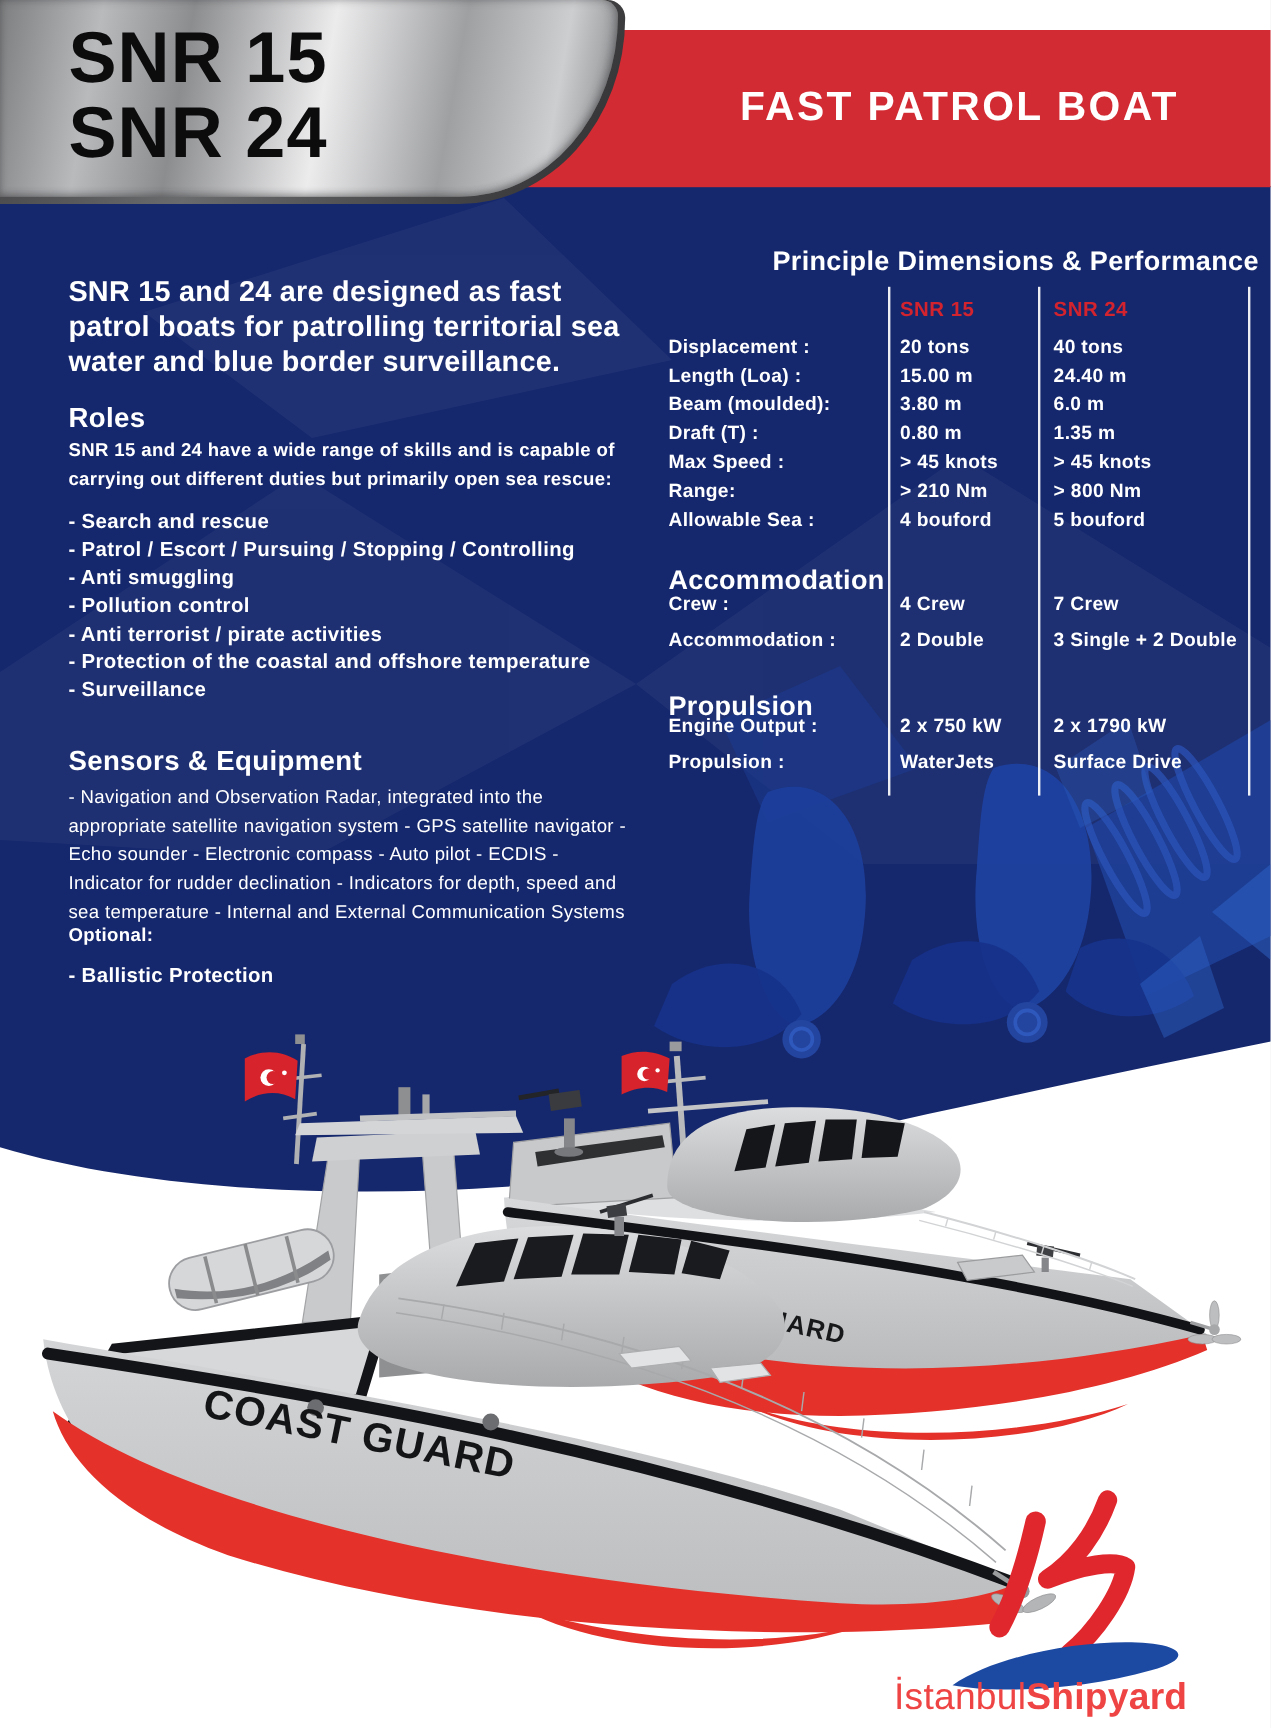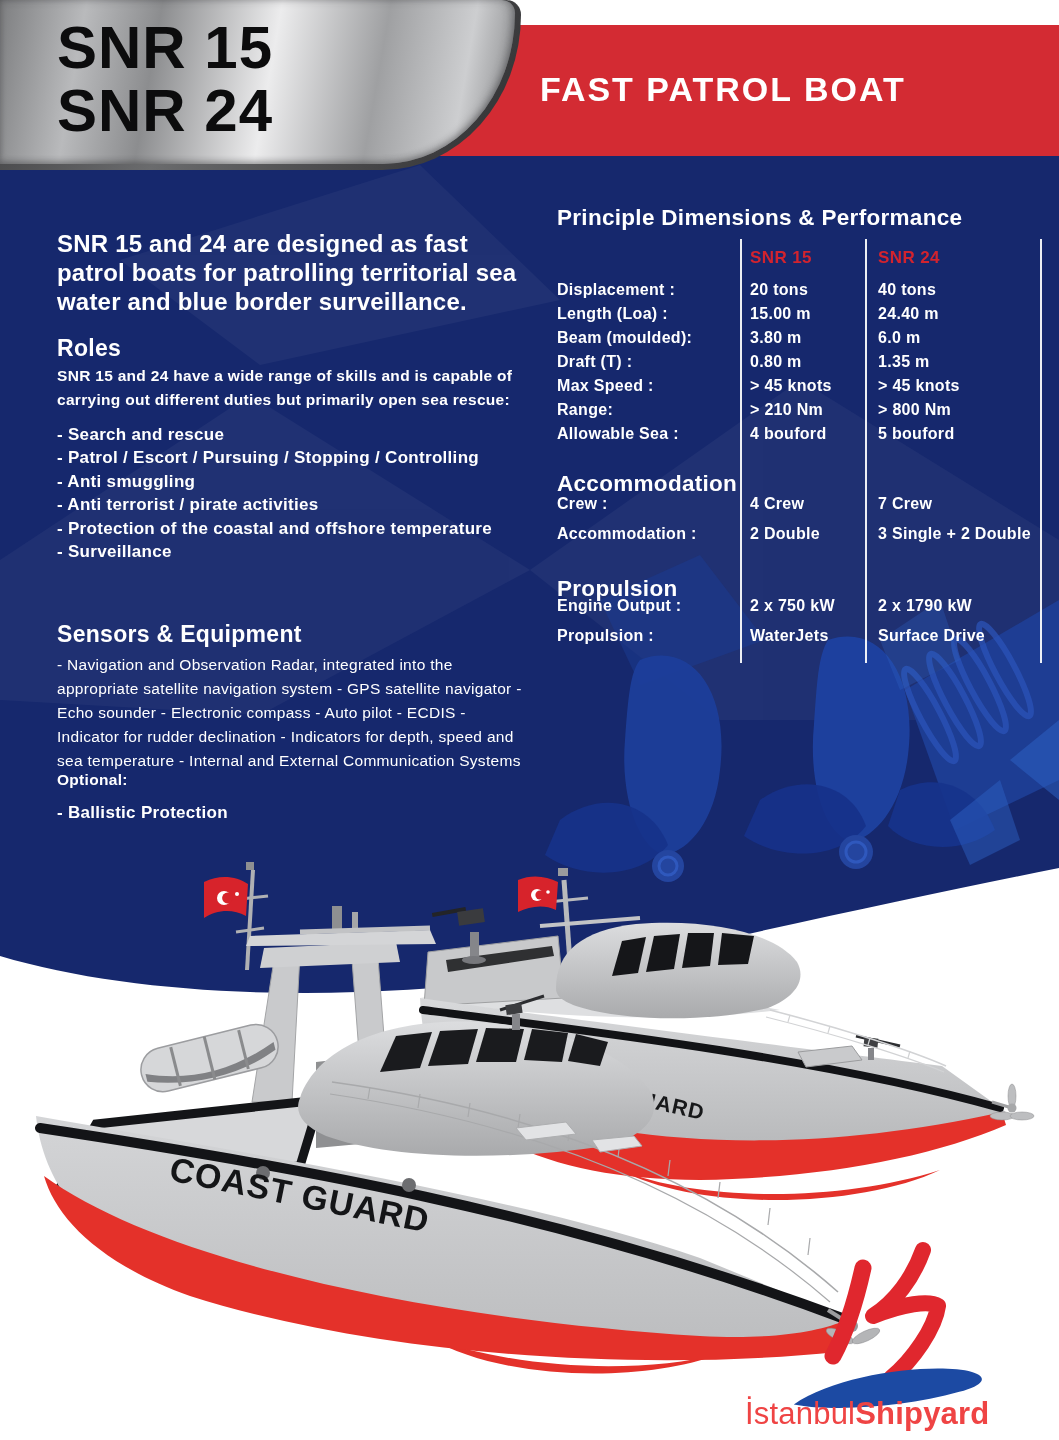--- a/index.html
+++ b/index.html
@@ -6,21 +6,21 @@
   .page{
     position:relative;width:1059px;height:1440px;margin:0 auto;
     background:#ffffff;overflow:hidden;
     font-family:"Liberation Sans","DejaVu Sans",sans-serif;
     -webkit-font-smoothing:antialiased;
   }
   svg{display:block;}
   
   .red-banner{position:absolute;left:350px;top:25px;right:0;height:131px;background:#D32B33;z-index:2;}
   .banner-title{
-    position:absolute;left:540px;top:70px;width:519px;text-align:left;
+    position:absolute;left:540px;top:70px;width:519px;text-align:center;
     color:#ffffff;font-size:34px;font-weight:700;letter-spacing:2px;z-index:3;
   }
   .metal-edge{
     position:absolute;left:0;top:0;width:521px;height:170px;z-index:3;
     background:linear-gradient(120deg,#3a3a3c,#6a6b6d 40%,#4a4a4c 70%,#2e2e30);
     border-radius:0 16px 150px 0 / 0 16px 168px 0;
   }
   .metal-plate{
     position:absolute;left:0;top:0;width:515px;height:164px;z-index:4;
     background:linear-gradient(100deg,#7d7e80 0%,#b9babc 16%,#8c8d8f 30%,#ececed 52%,#9fa0a2 72%,#cdced0 88%,#808183 100%);
@@ -38,21 +38,21 @@
   .roles-list{top:218px;width:478px;}
   .roles-list div{position:static;}
   .li{font-size:17px;font-weight:700;line-height:23.4px;letter-spacing:.3px;}
   .h-sensors{top:397px;font-size:23px;font-weight:800;letter-spacing:.3px;}
   .sensors-desc{top:432px;width:474px;font-size:15.5px;font-weight:400;line-height:24px;letter-spacing:.3px;}
   .optional-label{top:566px;font-size:15.5px;font-weight:700;letter-spacing:.3px;}
   .optional-list{top:596px;width:400px;}
   .optional-list div{position:static;}
   
   .rightcol{position:absolute;left:557px;top:205px;width:492px;color:#fff;z-index:2;}
-  .specs-title{position:absolute;left:0;top:0;font-size:22.5px;font-weight:800;letter-spacing:.3px;width:492px;}
+  .specs-title{position:absolute;left:0;top:0;font-size:22.5px;font-weight:800;letter-spacing:.3px;width:492px;text-align:right;}
   .vline{position:absolute;top:34px;width:2px;height:424px;background:rgba(255,255,255,.92);}
   .vl1{left:183px;} .vl2{left:308px;} .vl3{left:483px;}
   .colheads{position:absolute;top:43px;left:0;width:492px;height:22px;}
   .colheads span{position:absolute;font-size:17px;font-weight:800;color:#D2232E;letter-spacing:.4px;}
   .ch1{left:193px;} .ch2{left:321px;}
   .spec-row{position:absolute;left:0;width:492px;height:24px;font-size:16px;font-weight:700;letter-spacing:.3px;}
   .spec-row .lbl{position:absolute;left:0;}
   .spec-row .v1{position:absolute;left:193px;}
   .spec-row .v2{position:absolute;left:321px;white-space:nowrap;}
   .h-sub{position:absolute;left:0;font-size:22.5px;font-weight:800;letter-spacing:.3px;}
@@ -117,20 +117,21 @@
   </div>
 
   <div class="leftcol">
     <p class="intro">SNR 15 and 24 are designed as fast patrol boats for patrolling territorial sea water and blue border surveillance.</p>
     <h2 class="h-roles">Roles</h2>
     <p class="roles-desc">SNR 15 and 24 have a wide range of skills and is capable of carrying out different duties but primarily open sea rescue:</p>
     <div class="roles-list">
       <div class="li">- Search and rescue</div>
       <div class="li">- Patrol / Escort / Pursuing / Stopping / Controlling</div>
       <div class="li">- Anti smuggling</div>
+      <div class="li">- Pollution control</div>
       <div class="li">- Anti terrorist / pirate activities</div>
       <div class="li">- Protection of the coastal and offshore temperature</div>
       <div class="li">- Surveillance</div>
     </div>
     <h2 class="h-sensors">Sensors &amp; Equipment</h2>
     <p class="sensors-desc">- Navigation and Observation Radar, integrated into the appropriate satellite navigation system - GPS satellite navigator - Echo sounder - Electronic compass - Auto pilot - ECDIS - Indicator for rudder declination - Indicators for depth, speed and sea temperature - Internal and External Communication Systems</p>
     <div class="optional-label">Optional:</div>
     <div class="optional-list">
       <div class="li">- Ballistic Protection</div>
     </div>

